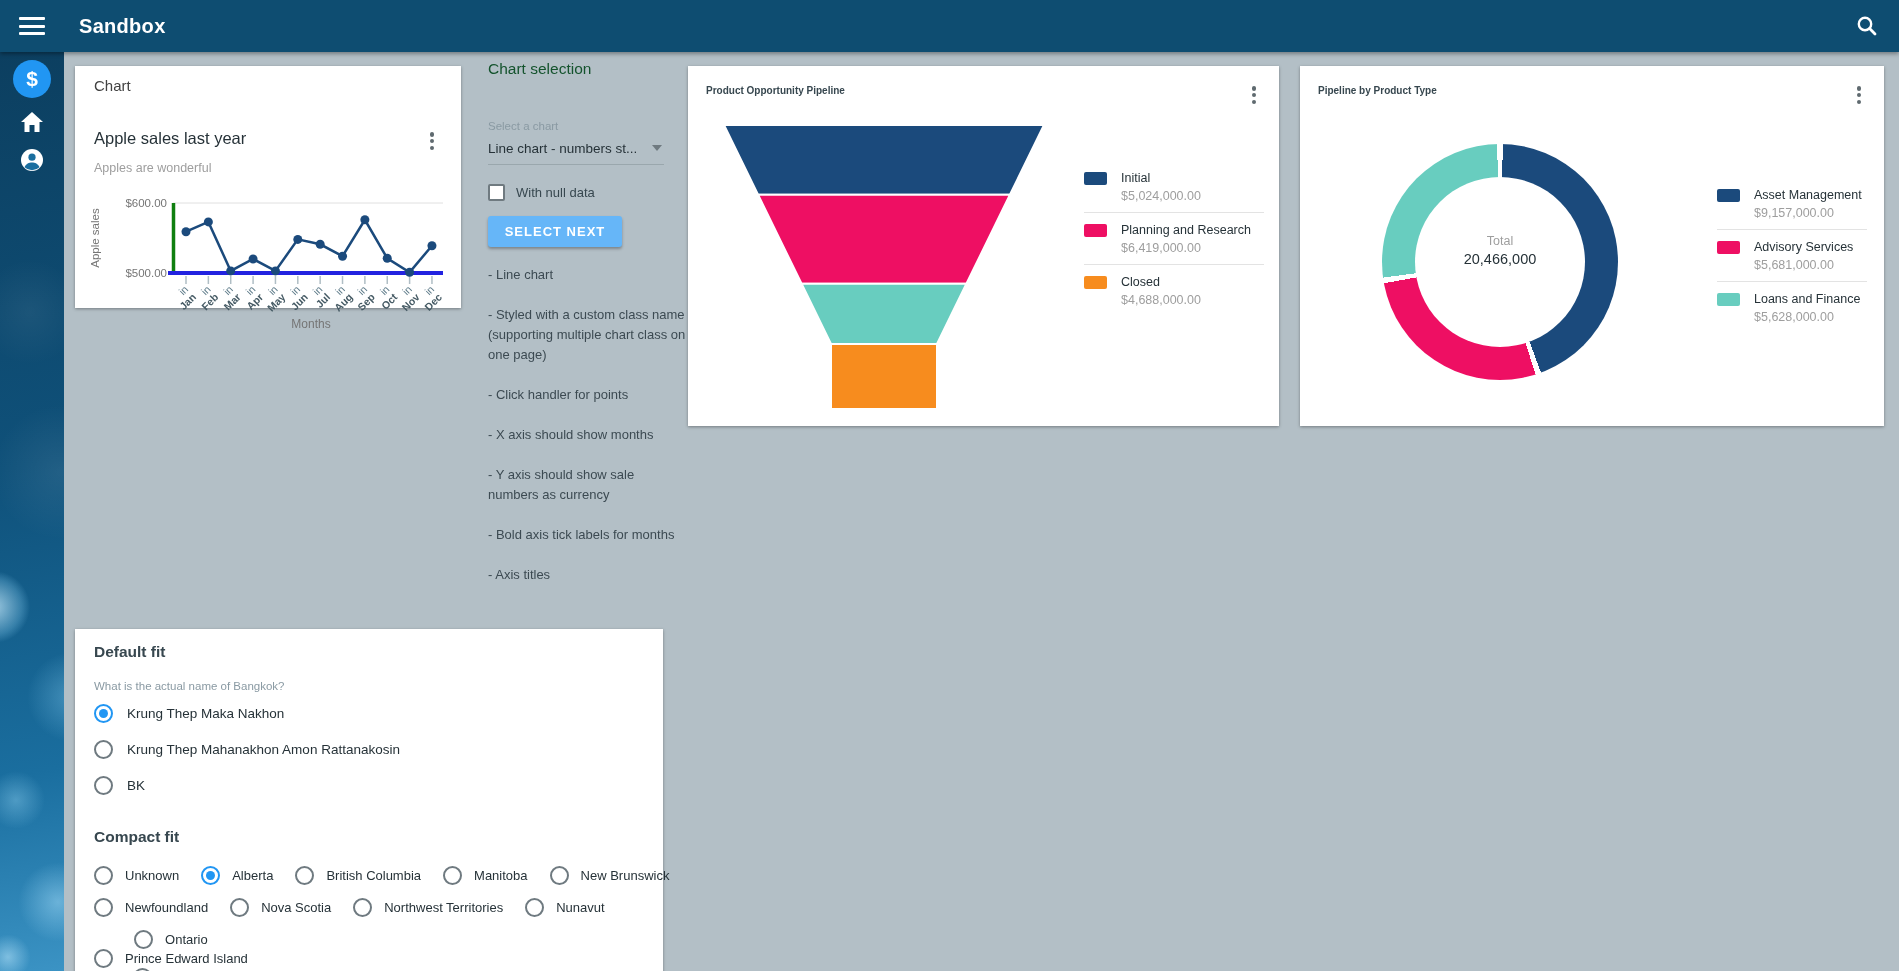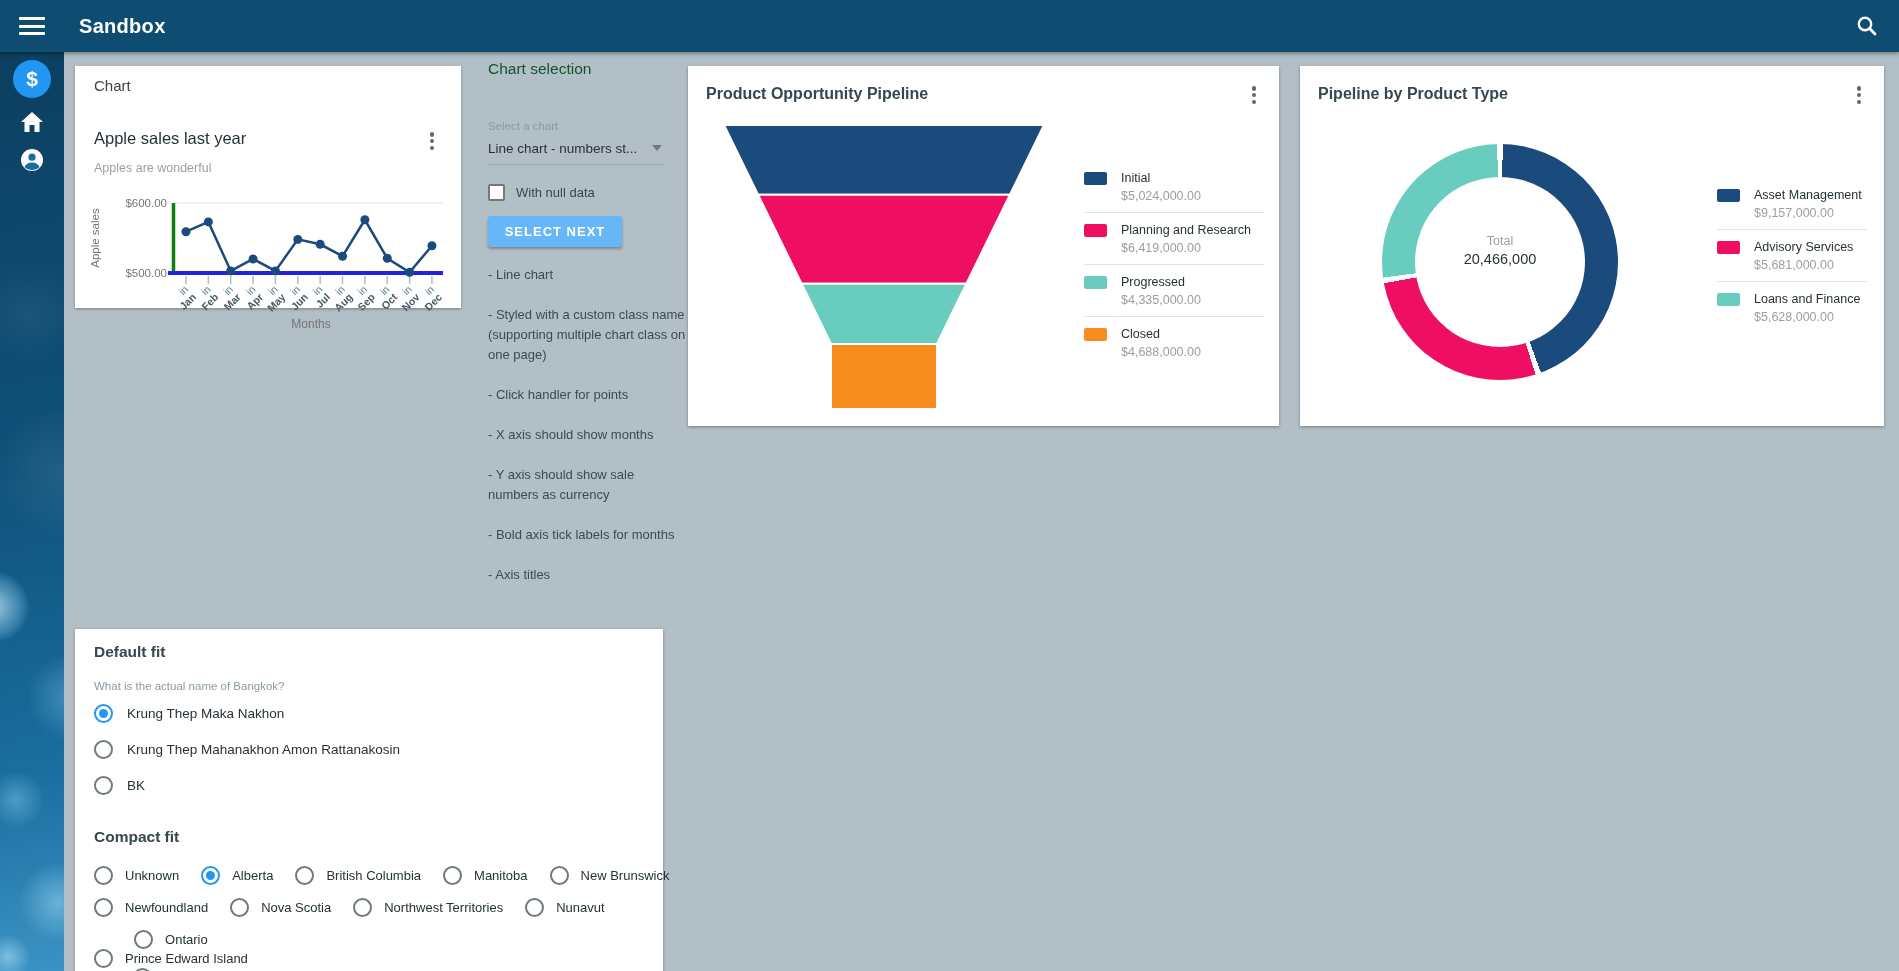--- a/index.html
+++ b/index.html
@@ -33,21 +33,21 @@
     color:#fff; font-size:21px; font-weight:bold; display:flex; align-items:center; justify-content:center; }
   .home-btn { top:59px; } .person-btn { top:96px; }
 
   
   .card { position:absolute; background:#fff; box-shadow:0 1px 3px rgba(0,0,0,.35); }
   .card-chart    { left:75px;  top:66px;  width:386px; height:242px; }
   .card-funnel   { left:688px; top:66px;  width:591px; height:360px; }
   .card-donut    { left:1300px;top:66px;  width:584px; height:360px; }
   .card-quiz     { left:75px;  top:629px; width:588px; height:360px; }
 
-  .card-head { font-size:16px; font-weight:bold; color:#37474f; }
+  .card-head { font-size:10px; font-weight:bold; color:#37474f; }
   .kebab { position:absolute; width:18px; height:22px; display:flex; flex-direction:column;
     align-items:center; justify-content:space-between; cursor:pointer; padding:2px 0; }
   .kebab i { width:4.5px; height:4.5px; border-radius:50%; background:#5f6a6f; }
 
   
   .card-chart .section-label { position:absolute; left:19px; top:11px; font-size:15px; color:#424242; }
   .card-chart .chart-title { position:absolute; left:19px; top:63px; font-size:16.5px; font-weight:500; color:#263238; }
   .card-chart .chart-subtitle { position:absolute; left:19px; top:95px; font-size:12.5px; color:#9e9e9e; }
   .card-chart .kebab { right:20px; top:64px; }
   #line-chart-svg { position:absolute; left:0; top:0; }
@@ -243,27 +243,20 @@
       </div>
     </div>
     <div class="legend-item">
       <span class="swatch" style="background-color: rgb(238, 15, 99);"></span>
       <div class="legend-text">
         <div class="legend-label">Planning and Research</div>
         <div class="legend-value">$6,419,000.00</div>
       </div>
     </div>
     <div class="legend-item">
-      <span class="swatch" style="background-color: rgb(104, 205, 191);"></span>
-      <div class="legend-text">
-        <div class="legend-label">Progressed</div>
-        <div class="legend-value">$4,335,000.00</div>
-      </div>
-    </div>
-    <div class="legend-item">
       <span class="swatch" style="background-color: rgb(247, 140, 30);"></span>
       <div class="legend-text">
         <div class="legend-label">Closed</div>
         <div class="legend-value">$4,688,000.00</div>
       </div>
     </div>
   </div>
 </section>
 
 <section class="card card-donut">

